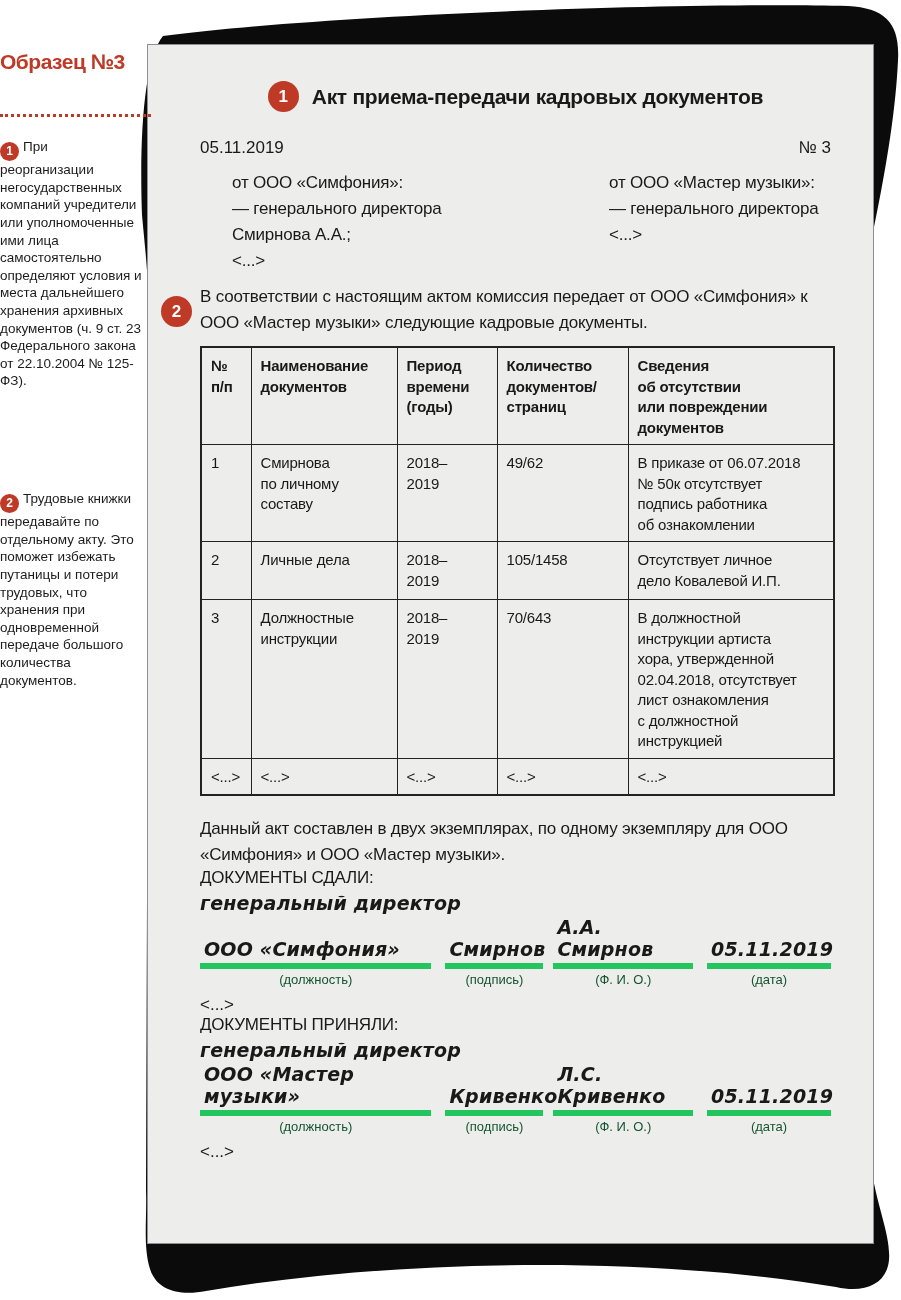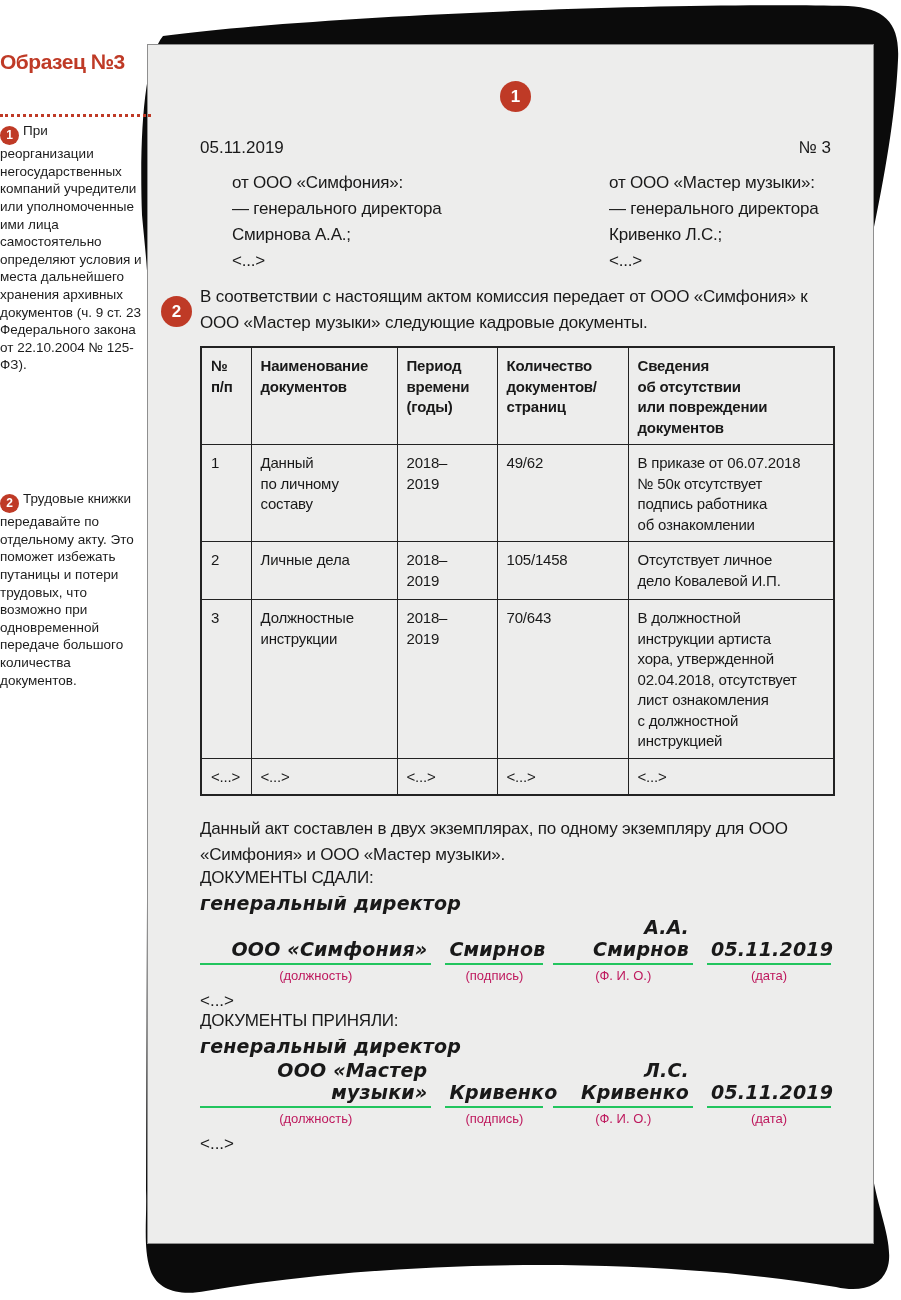--- a/index.html
+++ b/index.html
@@ -13,21 +13,21 @@
     background:#ededec; border:1px solid #8f8f8f; z-index:1;
     padding:36px 42px 0 52px; }
 
   
   .sample-heading { position:absolute; left:0; top:50px; width:150px; z-index:2;
     color:#bf3a26; font-weight:bold; font-size:21px; letter-spacing:-0.5px; }
   .dotted-rule { position:absolute; left:0; top:114px; width:151px; z-index:2;
     border-top:3px dotted #bf3a26; }
   .margin-note { position:absolute; left:0; width:142px; z-index:2;
     font-size:13.5px; line-height:17.6px; color:#1c1c1c; }
-  .note-1 { top:122px; }
+  .note-1 { top:138px; }
   .note-2 { top:490px; }
   .badge { display:inline-flex; align-items:center; justify-content:center;
     background:#bf3a26; color:#fff; border-radius:50%; font-weight:bold; }
   .badge-sm { width:19px; height:19px; font-size:12px; vertical-align:-4px; margin-right:4px; }
   .badge-lg { width:31px; height:31px; font-size:17px; flex:0 0 31px; }
 
   
   .title-row { display:flex; align-items:center; justify-content:center; gap:13px; }
   .doc-title { font-size:21px; font-weight:bold; letter-spacing:-0.3px; }
   .date-row { display:flex; justify-content:space-between; margin-top:26px; font-size:17px; }
@@ -49,22 +49,22 @@
 
   .copies { margin-top:20px; }
 
   .sign-block { margin-top:0; }
   .sign-heading { font-size:17px; letter-spacing:-0.2px; }
   .hand { font-family:"DejaVu Sans", sans-serif; font-style:italic; font-weight:bold;
     font-size:19px; letter-spacing:0.2px; }
   .pos-top { margin-top:4px; }
   .sign-row { display:flex; align-items:flex-end; margin-top:2px; }
   .sign-col { display:flex; flex-direction:column; }
-  .sign-line { border-bottom:2px solid #22c55e; text-align:right; padding:0 4px 3px; }
-  .sign-label { font-size:13px; text-align:center; margin-top:3px; color:#be185d; }
+  .sign-line { border-bottom:6px solid #22c55e; text-align:left; padding:0 4px 3px; }
+  .sign-label { font-size:13px; text-align:center; margin-top:3px; color:#14532d; }
   .w-pos  { width:242px; }
   .w-sig  { width:98px;  margin-left:14px; }
   .w-fio  { width:146px; margin-left:10px; }
   .w-date { width:124px; margin-left:14px; }
   .ellipsis { font-size:17px; margin-top:8px; }
 </style>
 </head>
 <body>
 
 <div class="canvas">
@@ -78,46 +78,46 @@
   </svg>
 
   <div class="sample-heading">Образец №3</div>
   <div class="dotted-rule"></div>
 
   <div class="margin-note note-1">
     <span class="badge badge-sm">1</span><span>При реорганизации негосударственных компаний учредители или уполномоченные ими лица самостоятельно определяют условия и места дальнейшего хранения архивных документов (ч. 9 ст. 23 Федерального закона от 22.10.2004 № 125-ФЗ).</span>
   </div>
 
   <div class="margin-note note-2">
-    <span class="badge badge-sm">2</span><span>Трудовые книжки передавайте по отдельному акту. Это поможет избежать путаницы и потери трудовых, что возможно при одновременной передаче большого количества документов.</span>
+    <span class="badge badge-sm">2</span><span>Трудовые книжки передавайте по отдельному акту. Это поможет избежать путаницы и потери трудовых, что хранения при одновременной передаче большого количества документов.</span>
   </div>
 
   <div class="paper">
 
     <div class="title-row">
       <span class="badge badge-lg">1</span>
+      <span class="doc-title">Акт приема-передачи кадровых документов</span>
     </div>
 
     <div class="date-row">
       <span>05.11.2019</span>
       <span>№ 3</span>
     </div>
 
 
     <div class="commission">
       <div class="commission-col left">
         <div>от ООО «Симфония»:</div>
         <div>— генерального директора</div>
         <div>Смирнова А.А.;</div>
         <div>&lt;...&gt;</div>
       </div>
       <div class="commission-col right">
         <div>от ООО «Мастер музыки»:</div>
         <div>— генерального директора</div>
-        <div>Кривенко Л.С.;</div>
         <div>&lt;...&gt;</div>
       </div>
     </div>
 
     <div class="transfer-wrap">
       <span class="badge badge-lg badge-2">2</span>
       <div class="para">В соответствии с настоящим актом комиссия передает от ООО «Симфония» к ООО «Мастер музыки» следующие кадровые документы.</div>
     </div>
 
     <table class="doc-table">
@@ -140,21 +140,21 @@
         <th>Количество
 документов/
 страниц</th>
         <th>Сведения
 об отсутствии
 или повреждении
 документов</th>
       </tr>
       <tr style="height:97px">
         <td>1</td>
-        <td>Данный
+        <td>Смирнова
 по личному
 составу</td>
         <td>2018–
 2019</td>
         <td>49/62</td>
         <td>В приказе от 06.07.2018
 № 50к отсутствует
 подпись работника
 об ознакомлении</td>
       </tr>

